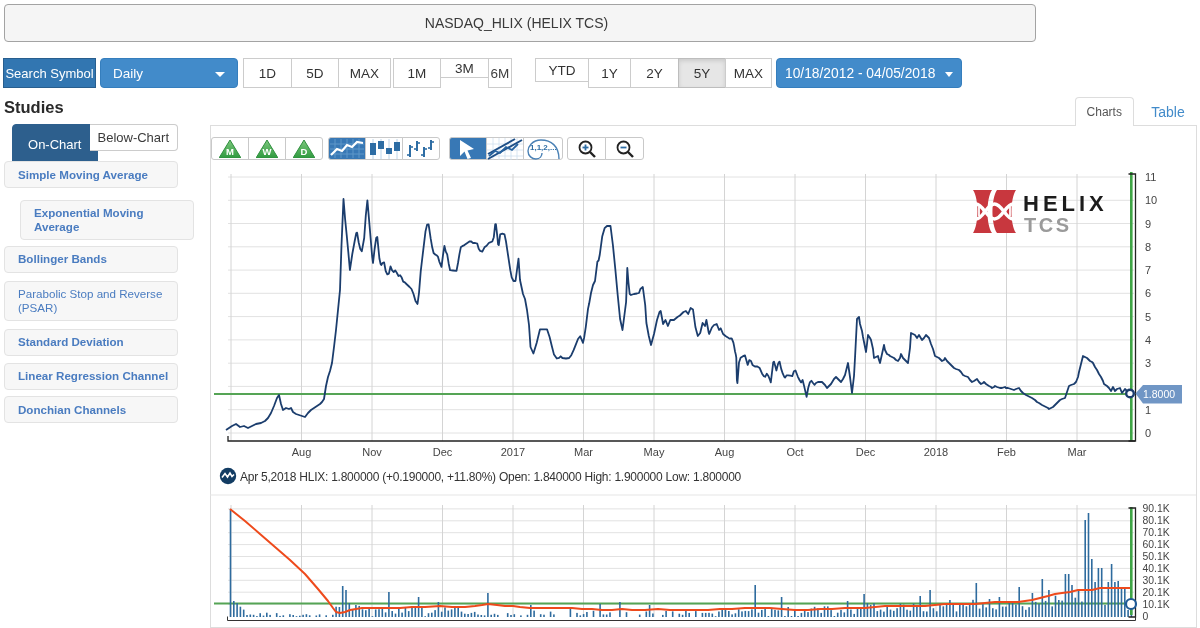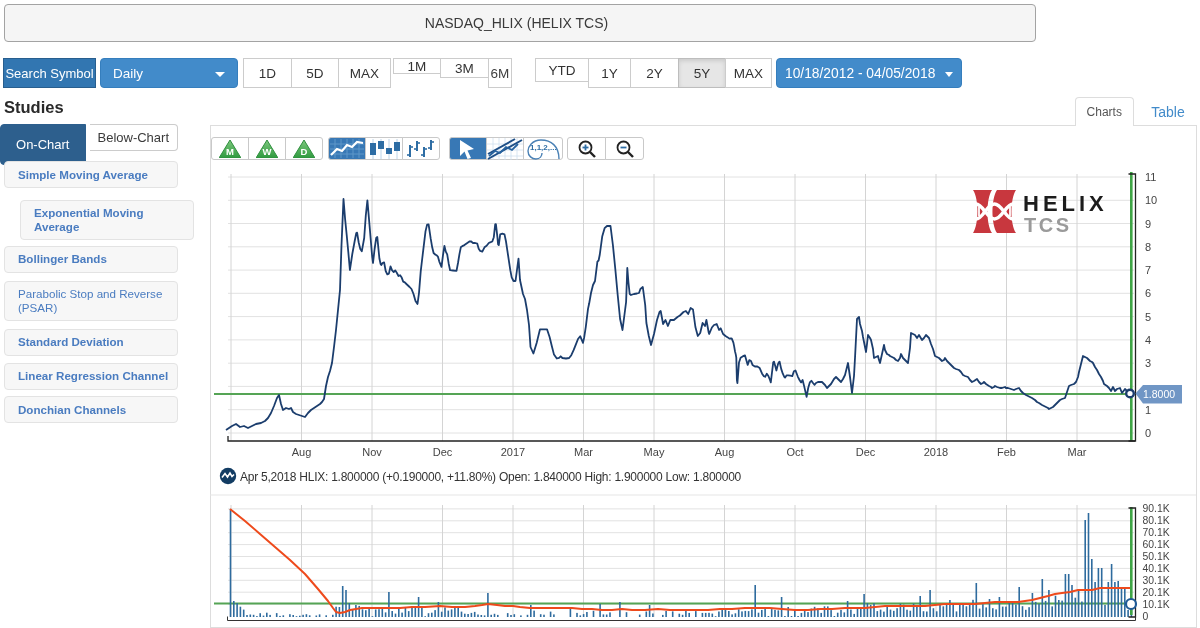--- a/index.html
+++ b/index.html
@@ -2,31 +2,31 @@
 <html><head><meta charset="utf-8"><style>
 * {margin:0;padding:0}
 body {width:1200px;height:628px;position:relative;background:#fff;font-family:"Liberation Sans",sans-serif;overflow:hidden}
 </style></head><body>
 <div style="position:absolute;left:4px;top:4px;width:1032px;height:38px;box-sizing:border-box;background:#f5f5f5;border:1px solid #a3a3a3;border-radius:4px;display:flex;align-items:center;justify-content:center;padding-right:7px;font-size:14px;color:#3a3a3a">NASDAQ_HLIX (HELIX TCS)</div>
 <div style="position:absolute;left:3px;top:58px;width:93px;height:30px;box-sizing:border-box;background:#3276b1;border:1px solid #285e8e;border-radius:0;color:#fff;font-size:13px;white-space:nowrap;display:flex;align-items:center;justify-content:center">Search Symbol</div>
 <div style="position:absolute;left:100px;top:58px;width:138px;height:30px;box-sizing:border-box;background:#428bca;border:1px solid #357ebd;border-radius:4px;color:#fff;font-size:13.5px;display:flex;align-items:center;padding-left:12px">Daily<span style="position:absolute;right:12px;top:13px;width:0;height:0;border-left:5px solid transparent;border-right:5px solid transparent;border-top:5px solid #fff"></span></div>
 <div style="position:absolute;left:243px;top:58px;width:49px;height:30px;box-sizing:border-box;background:#fff;border:1px solid #ccc;color:#333;font-size:13.5px;display:flex;align-items:center;justify-content:center">1D</div>
 <div style="position:absolute;left:291px;top:58px;width:48px;height:30px;box-sizing:border-box;background:#fff;border:1px solid #ccc;color:#333;font-size:13.5px;display:flex;align-items:center;justify-content:center">5D</div>
 <div style="position:absolute;left:338px;top:58px;width:53px;height:30px;box-sizing:border-box;background:#fff;border:1px solid #ccc;color:#333;font-size:13.5px;display:flex;align-items:center;justify-content:center">MAX</div>
-<div style="position:absolute;left:393px;top:58px;width:48px;height:16px;box-sizing:border-box;background:#fff;border:1px solid #ccc;color:#333;font-size:13.5px;display:flex;align-items:center;justify-content:center">1M</div>
+<div style="position:absolute;left:393px;top:58px;width:48px;height:30px;box-sizing:border-box;background:#fff;border:1px solid #ccc;color:#333;font-size:13.5px;display:flex;align-items:center;justify-content:center">1M</div>
 <div style="position:absolute;left:440px;top:58px;width:49px;height:20px;box-sizing:border-box;background:#fff;border:1px solid #ccc;color:#333;font-size:13.5px;display:flex;align-items:center;justify-content:center">3M</div>
 <div style="position:absolute;left:488px;top:58px;width:24px;height:30px;box-sizing:border-box;background:#fff;border:1px solid #ccc;color:#404040;font-size:13.5px;display:flex;align-items:center;justify-content:center">6M</div>
 <div style="position:absolute;left:535px;top:58px;width:54px;height:24px;box-sizing:border-box;background:#fff;border:1px solid #ccc;color:#333;font-size:13.5px;display:flex;align-items:center;justify-content:center">YTD</div>
 <div style="position:absolute;left:588px;top:58px;width:43px;height:30px;box-sizing:border-box;background:#fff;border:1px solid #ccc;color:#333;font-size:13.5px;display:flex;align-items:center;justify-content:center">1Y</div>
 <div style="position:absolute;left:630px;top:58px;width:49px;height:30px;box-sizing:border-box;background:#fff;border:1px solid #ccc;color:#333;font-size:13.5px;display:flex;align-items:center;justify-content:center">2Y</div>
 <div style="position:absolute;left:678px;top:58px;width:48px;height:30px;box-sizing:border-box;background:#e6e6e6;border:1px solid #ccc;box-shadow:inset 0 2px 4px rgba(0,0,0,.12);border-color:#bdbdbd;color:#333;font-size:13.5px;display:flex;align-items:center;justify-content:center">5Y</div>
 <div style="position:absolute;left:725px;top:58px;width:47px;height:30px;box-sizing:border-box;background:#fff;border:1px solid #ccc;color:#333;font-size:13.5px;display:flex;align-items:center;justify-content:center">MAX</div>
 <div style="position:absolute;left:776px;top:58px;width:186px;height:30px;box-sizing:border-box;background:#428bca;border:1px solid #357ebd;border-radius:4px;color:#fff;font-size:13.8px;display:flex;align-items:center;padding-left:8px">10/18/2012 - 04/05/2018<span style="position:absolute;right:8px;top:13px;width:0;height:0;border-left:4.5px solid transparent;border-right:4.5px solid transparent;border-top:5px solid #fff"></span></div>
 <div style="position:absolute;left:4px;top:98px;font-size:16.5px;color:#2a2a2a;font-weight:bold">Studies</div>
-<div style="position:absolute;left:0;top:124px;width:85.5px;height:41px;box-sizing:border-box;background:#2d5f8d;border:1px solid #2d5f8d;border-radius:4px 0 0 4px;color:#fff;font-size:13px;display:flex;align-items:center;justify-content:center">On-Chart</div>
+<div style="position:absolute;left:12px;top:124px;width:85.5px;height:41px;box-sizing:border-box;background:#2d5f8d;border:1px solid #2d5f8d;border-radius:4px 0 0 4px;color:#fff;font-size:13px;display:flex;align-items:center;justify-content:center">On-Chart</div>
 <div style="position:absolute;left:89.5px;top:124px;width:88.5px;height:26.5px;box-sizing:border-box;background:#fff;border:1px solid #ccc;border-left:none;border-radius:0 4px 4px 0;color:#3a3a3a;font-size:13px;display:flex;align-items:center;justify-content:center">Below-Chart</div>
 <div style="position:absolute;left:4px;top:161px;width:174px;height:27px;box-sizing:border-box;background:#f7f7f7;border:1px solid #e3e3e3;border-radius:4px;color:#4a7cc0;font-size:11.6px;font-weight:bold;line-height:13.5px;white-space:nowrap;padding:5.8px 4px 0 13px">Simple Moving Average</div>
 <div style="position:absolute;left:20px;top:199.5px;width:174px;height:40px;box-sizing:border-box;background:#f7f7f7;border:1px solid #e3e3e3;border-radius:4px;color:#4a7cc0;font-size:11.6px;font-weight:bold;line-height:13.5px;white-space:nowrap;padding:5.5px 4px 0 13px">Exponential Moving<br>Average</div>
 <div style="position:absolute;left:4px;top:245.5px;width:174px;height:27px;box-sizing:border-box;background:#f7f7f7;border:1px solid #e3e3e3;border-radius:4px;color:#4a7cc0;font-size:11.6px;font-weight:bold;line-height:13.5px;white-space:nowrap;padding:5.8px 4px 0 13px">Bollinger Bands</div>
 <div style="position:absolute;left:4px;top:280.5px;width:174px;height:40px;box-sizing:border-box;background:#f7f7f7;border:1px solid #e3e3e3;border-radius:4px;color:#4a7cc0;font-size:11.6px;font-weight:normal;line-height:13.5px;white-space:nowrap;padding:5.5px 4px 0 13px">Parabolic Stop and Reverse<br>(PSAR)</div>
 <div style="position:absolute;left:4px;top:328.5px;width:174px;height:27px;box-sizing:border-box;background:#f7f7f7;border:1px solid #e3e3e3;border-radius:4px;color:#4a7cc0;font-size:11.6px;font-weight:bold;line-height:13.5px;white-space:nowrap;padding:5.8px 4px 0 13px">Standard Deviation</div>
 <div style="position:absolute;left:4px;top:362.5px;width:174px;height:27px;box-sizing:border-box;background:#f7f7f7;border:1px solid #e3e3e3;border-radius:4px;color:#4a7cc0;font-size:11.6px;font-weight:bold;line-height:13.5px;white-space:nowrap;padding:5.8px 4px 0 13px">Linear Regression Channel</div>
 <div style="position:absolute;left:4px;top:396px;width:174px;height:27px;box-sizing:border-box;background:#f7f7f7;border:1px solid #e3e3e3;border-radius:4px;color:#4a7cc0;font-size:11.6px;font-weight:bold;line-height:13.5px;white-space:nowrap;padding:5.8px 4px 0 13px">Donchian Channels</div>
 <div style="position:absolute;left:210px;top:125.7px;width:986.5px;height:502px;border:1px solid #ddd;border-top:none;box-sizing:border-box"></div>
 <div style="position:absolute;left:210px;top:125px;width:865px;height:1px;background:#ddd"></div>

